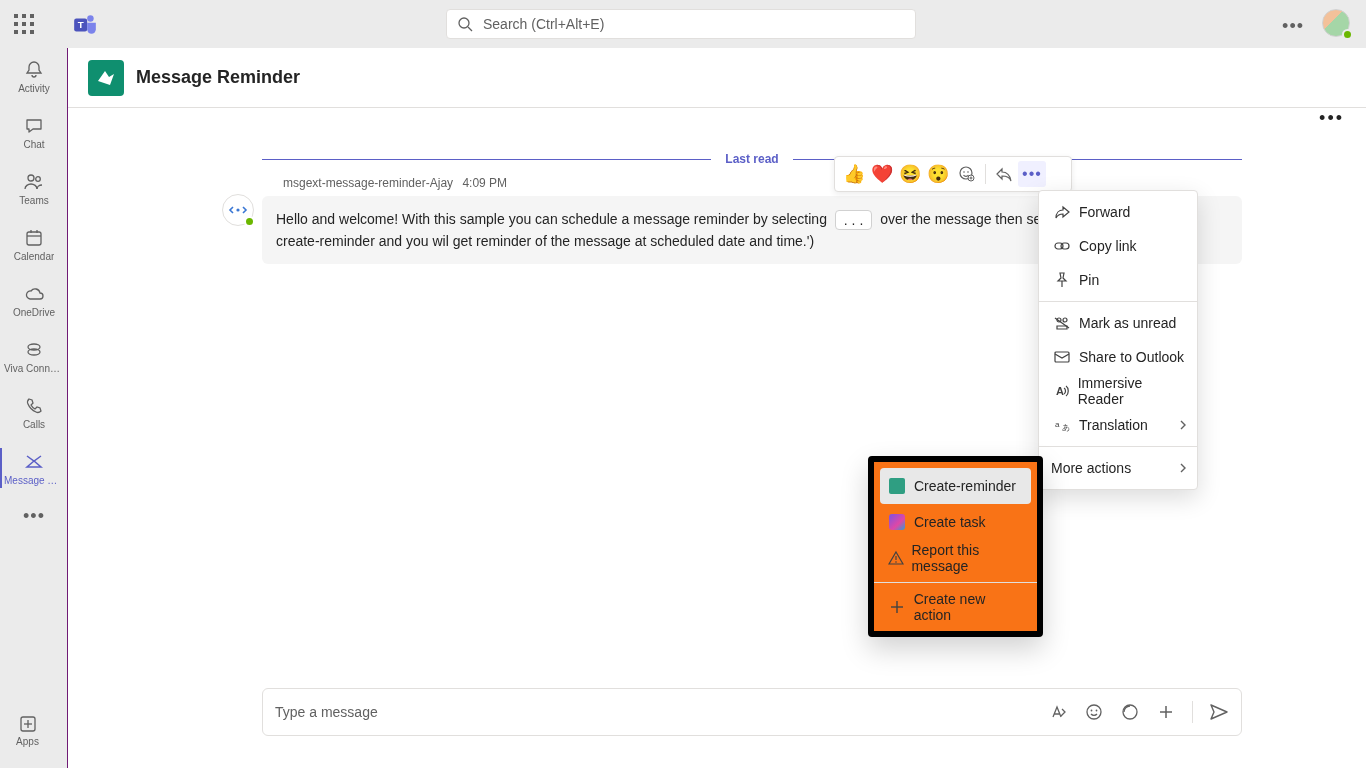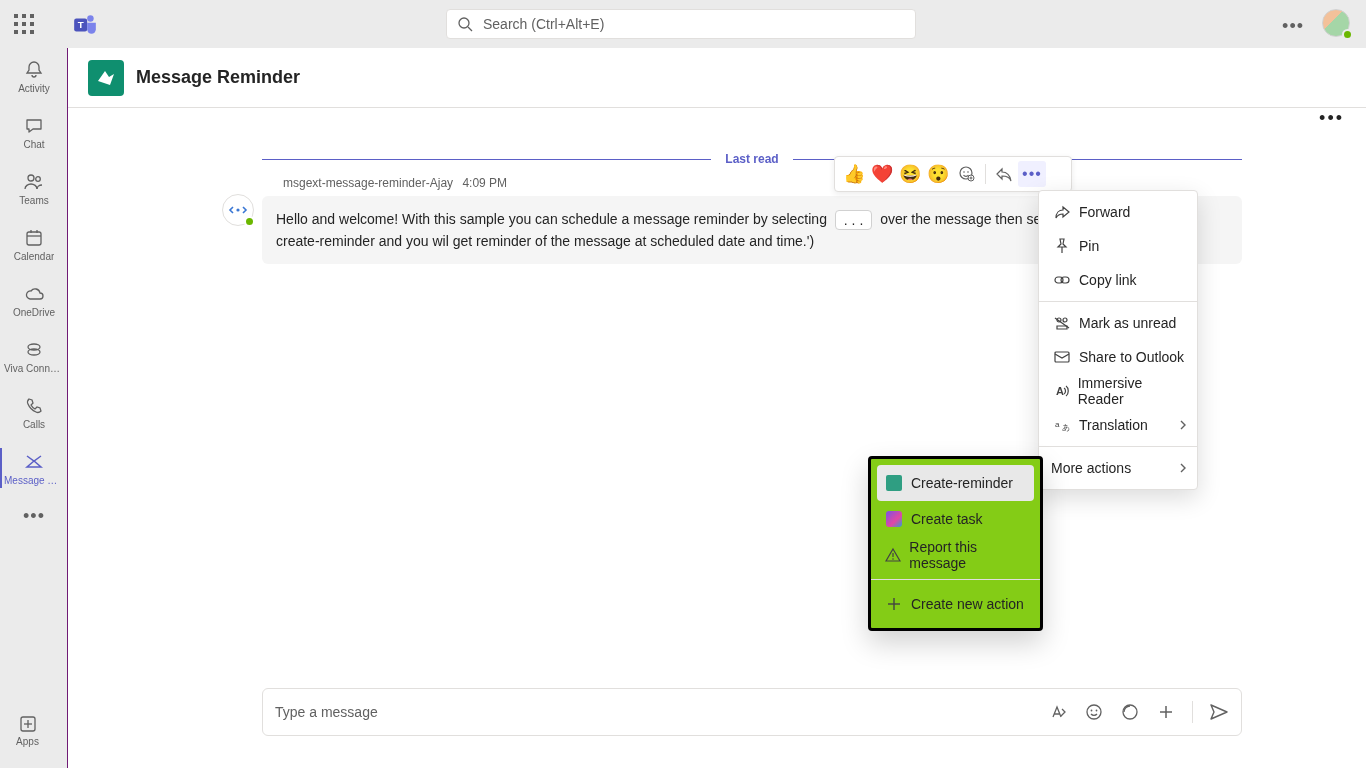--- a/index.html
+++ b/index.html
@@ -59,21 +59,21 @@
 
   
   .menu1 { position: absolute; left: 970px; top: 82px; width: 160px; background: #fff; border: 1px solid #e1dfdd; border-radius: 4px; box-shadow: 0 8px 24px rgba(0,0,0,.14); padding: 4px 0; }
   .menu1 .mi { height: 34px; display: flex; align-items: center; padding: 0 12px; font-size: 14px; color: #242424; cursor: pointer; position: relative; }
   .menu1 .mi .mic { width: 22px; display: flex; align-items: center; justify-content: center; color: #424242; }
   .menu1 .mi .mlb { margin-left: 6px; }
   .menu1 .mi .chev { position: absolute; right: 10px; color: #616161; }
   .menu1 .div { height: 1px; background: #e1dfdd; margin: 4px 0; }
 
   
-  .menu2 { position: absolute; left: 800px; top: 348px; width: 175px; background: #84cc16; border: 3px solid #000000; border-radius: 4px; box-shadow: 0 12px 28px rgba(0,0,0,.18); padding: 6px 0; }
+  .menu2 { position: absolute; left: 800px; top: 348px; width: 175px; background: #f97316; border: 6px solid #000000; border-radius: 4px; box-shadow: 0 12px 28px rgba(0,0,0,.18); padding: 6px 0; }
   .menu2 .mi { height: 36px; display: flex; align-items: center; padding: 0 12px; font-size: 14px; color: #242424; cursor: pointer; }
   .menu2 .mi.hover { background: #e8e8e8; border-radius: 4px; margin: 0 6px; padding: 0 6px; }
   .menu2 .mi .mic { width: 22px; display: flex; align-items: center; justify-content: center; }
   .menu2 .mi .mlb { margin-left: 6px; }
   .menu2 .div { height: 1px; background: #e1dfdd; margin: 6px 0; }
   .mi-app1 { width: 16px; height: 16px; background: #2f9e82; border-radius: 2px; display: inline-block; }
   .mi-app2 { width: 16px; height: 16px; border-radius: 3px; background: linear-gradient(135deg,#7b52e4,#e147a5 60%,#2f9ed1); display: inline-block; }
 
   
   .compose { position: absolute; left: 194px; right: 124px; bottom: 32px; height: 48px; border: 1px solid #e1dfdd; border-radius: 6px; display: flex; align-items: center; padding: 0 12px; }
@@ -277,35 +277,35 @@
       <div class="mi">
         <span class="mic">
             <svg width="16" height="14" viewBox="0 0 16 14">
               <path d="M9 2l6 5-6 5V9c-4 0-6 2-7 4 0-5 3-8 7-8z" fill="none" stroke="#424242" stroke-width="1.2"></path>
             </svg>
           </span>
         <span class="mlb">Forward</span>
       </div>
       <div class="mi">
         <span class="mic">
+            <svg width="16" height="14" viewBox="0 0 16 14">
+              <rect x="1" y="4" width="8" height="6" rx="3" fill="none" stroke="#424242" stroke-width="1.2"></rect>
+              <rect x="7" y="4" width="8" height="6" rx="3" fill="none" stroke="#424242" stroke-width="1.2"></rect>
+            </svg>
+          </span>
+        <span class="mlb">Copy link</span>
+      </div>
+      <div class="mi">
+        <span class="mic">
             <svg width="14" height="16" viewBox="0 0 14 16">
               <path d="M5 1h4l-1 5 3 3H3l3-3z" fill="none" stroke="#424242" stroke-width="1.2"></path>
               <line x1="7" y1="9" x2="7" y2="15" stroke="#424242" stroke-width="1.2"></line>
             </svg>
           </span>
         <span class="mlb">Pin</span>
-      </div>
-      <div class="mi">
-        <span class="mic">
-            <svg width="16" height="14" viewBox="0 0 16 14">
-              <rect x="1" y="4" width="8" height="6" rx="3" fill="none" stroke="#424242" stroke-width="1.2"></rect>
-              <rect x="7" y="4" width="8" height="6" rx="3" fill="none" stroke="#424242" stroke-width="1.2"></rect>
-            </svg>
-          </span>
-        <span class="mlb">Copy link</span>
       </div>
       <div class="div"></div>
       <div class="mi">
         <span class="mic">
             <svg width="16" height="14" viewBox="0 0 16 14">
               <circle cx="5" cy="4" r="2" fill="none" stroke="#424242" stroke-width="1.2"></circle>
               <circle cx="11" cy="4" r="2" fill="none" stroke="#424242" stroke-width="1.2"></circle>
               <path d="M3 10h10v3H3z" fill="none" stroke="#424242" stroke-width="1.2"></path>
               <line x1="1" y1="2" x2="15" y2="12" stroke="#424242" stroke-width="1.2"></line>
             </svg>

